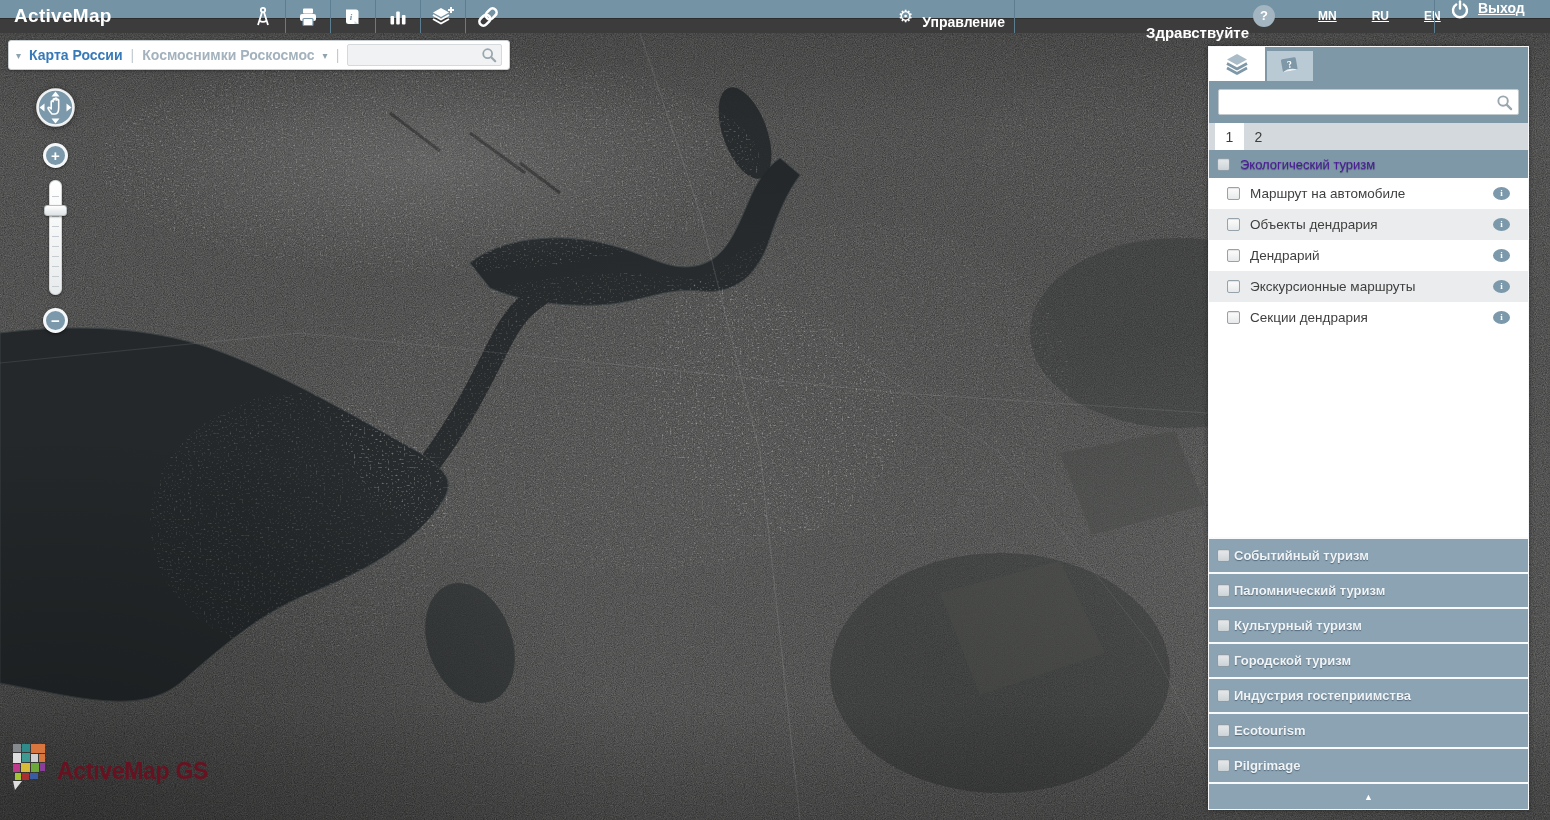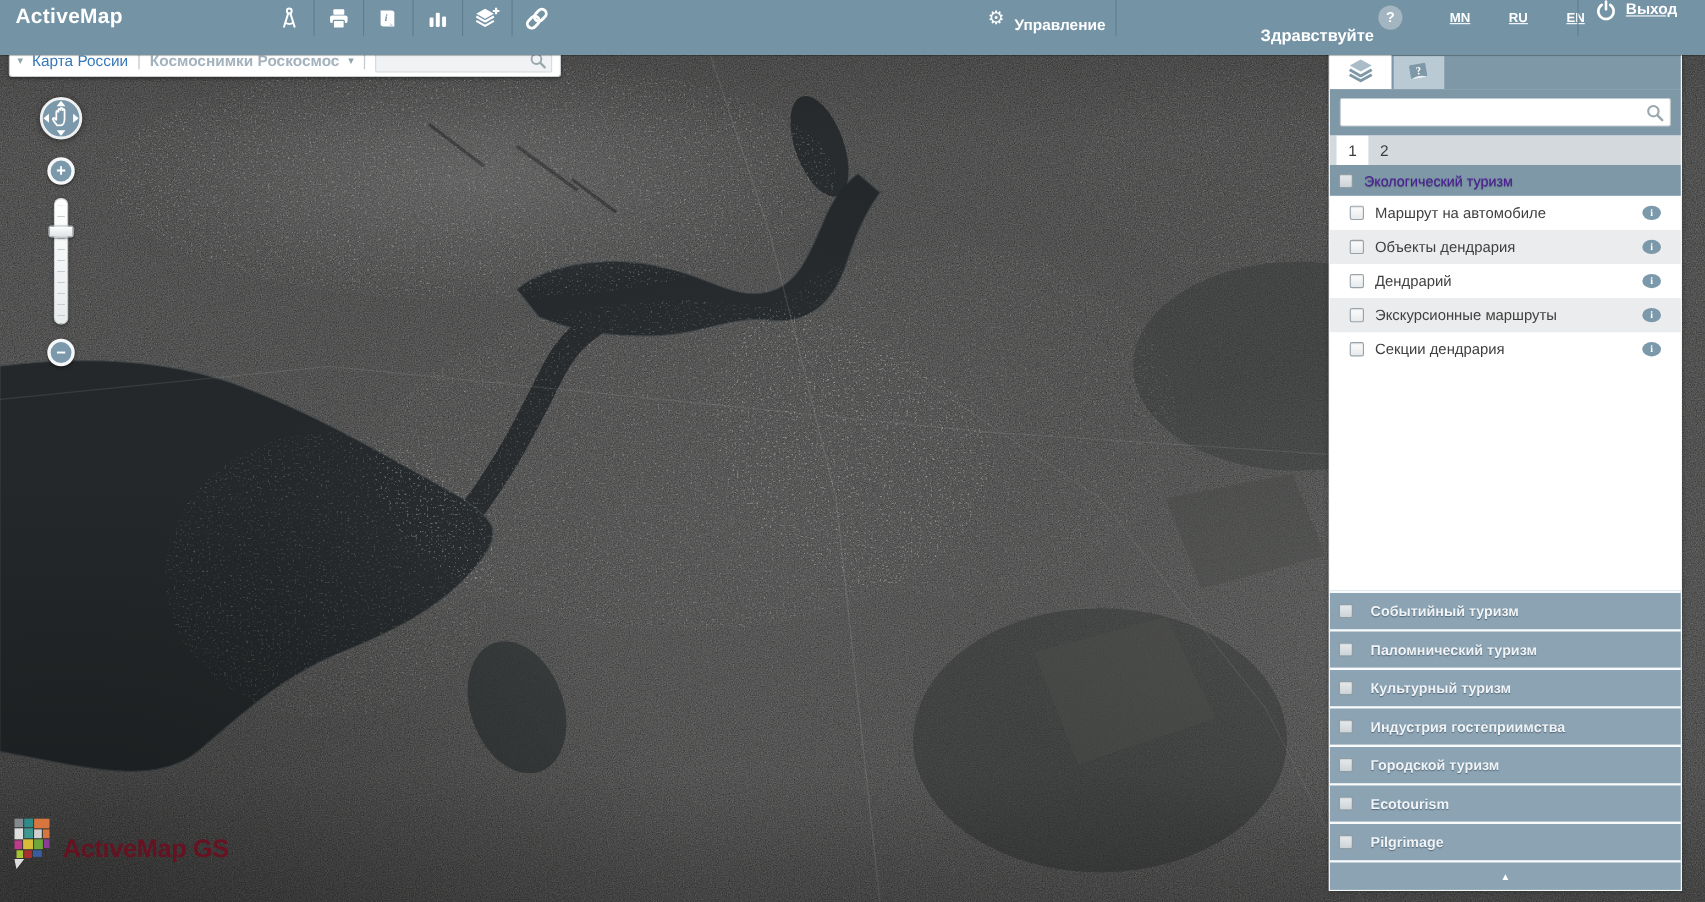--- a/index.html
+++ b/index.html
@@ -1,20 +1,20 @@
 <!DOCTYPE html>
 <html><head>
 <meta charset="utf-8">
 <style>
   * { box-sizing: border-box; margin: 0; padding: 0; }
   html,body { width:1550px; height:820px; overflow:hidden; }
   body { position:relative; font-family:"Liberation Sans", sans-serif; background:#3b3c3b; }
 
   
-  .topbar{position:absolute;top:0;left:0;right:0;height:50px;background:#7493a5;z-index:40;
+  .topbar{position:absolute;top:0;left:0;right:0;height:18px;background:#7493a5;z-index:40;
           box-shadow:0 1px 0 rgba(0,0,0,.25);}
   .brand{position:absolute;left:14px;top:5px;color:#fff;font-size:19px;font-weight:bold;letter-spacing:.3px;}
   .tb-icons{position:absolute;left:241px;top:0;height:33px;display:flex;align-items:center;}
   .tb-btn{width:44px;height:33px;display:flex;align-items:center;justify-content:center;cursor:pointer;}
   .tb-sep{width:1px;height:33px;background:#5d7e91;}
   .mgmt{position:absolute;left:898px;top:0;height:33px;display:flex;align-items:center;gap:9px;cursor:pointer;}
   .mgmt .gear{color:#fff;font-size:17px;line-height:17px;}
   .mgmt .lbl{color:#fff;font-weight:bold;font-size:14px;margin-top:10px;}
   .v-sep{position:absolute;top:0;width:1px;height:33px;background:#5d7e91;}
   .greeting{position:absolute;left:1146px;top:24px;color:#fff;font-weight:bold;font-size:15px;}
@@ -33,21 +33,21 @@
       radial-gradient(520px 320px at 1250px 520px, rgba(175,175,175,.10), transparent 70%),
       radial-gradient(620px 420px at 700px 450px, rgba(165,165,165,.07), transparent 75%),
       radial-gradient(820px 520px at 60px 760px, rgba(0,0,0,.28), transparent 70%),
       linear-gradient(rgba(0,0,0,.12), rgba(0,0,0,0) 12%, rgba(0,0,0,0) 85%, rgba(0,0,0,.18));}
 
   
   .mapbar{position:absolute;left:8px;top:40px;width:502px;height:30px;background:#fff;z-index:30;
           border:1px solid #c9ced2;border-radius:3px;box-shadow:0 1px 3px rgba(0,0,0,.35);
           display:flex;align-items:center;padding:0 7px;gap:8px;}
   .caret{color:#8fa3af;font-size:10px;cursor:pointer;}
-  .basemap{color:#3779b8;font-weight:normal;font-size:14px;cursor:pointer;}
+  .basemap{color:#3779b8;font-weight:bold;font-size:14px;cursor:pointer;}
   .pipe{color:#c3cad0;font-size:14px;}
   .overlaymap{color:#a3b2bd;font-weight:bold;font-size:14px;cursor:pointer;}
   .mb-search{flex:1;position:relative;height:22px;}
   .mb-search input{width:100%;height:22px;background:#f0f2f3;border:1px solid #d5d9dc;border-radius:2px;
                    padding:0 24px 0 6px;font-size:12px;outline:none;}
   .mb-search svg{position:absolute;right:5px;top:3px;}
 
   
   .pan-ctl{position:absolute;left:35px;top:87px;width:41px;height:41px;z-index:25;cursor:pointer;
            filter:drop-shadow(0 1px 3px rgba(0,0,0,.5));}
@@ -82,21 +82,21 @@
   .cb{width:13px;height:13px;flex:none;border:1px solid #97a2aa;border-radius:2px;cursor:pointer;
       background:linear-gradient(#fdfdfd,#e7e9ea);box-shadow:inset 0 1px 1px rgba(0,0,0,.10);}
   .cb.dark{background:linear-gradient(#e7eaec,#ccd3d7);border-color:#8e9ca5;}
   .layer-item{height:31px;display:flex;align-items:center;padding:0 18px;gap:10px;flex:none;cursor:pointer;}
   .layer-item:nth-child(even){background:#ebeced;}
   .layer-item .lbl{flex:1;font-size:13.5px;color:#3f3f3f;}
   .info-btn{width:17px;height:13px;border-radius:50%;background:#7b99ab;color:#fff;font-weight:bold;font-size:9px;
             line-height:13px;text-align:center;flex:none;cursor:pointer;font-family:"Liberation Serif",serif;}
   .side-fill{flex:1;background:#fff;}
   .grp-collapsed{height:35px;background:#8ba3b2;border-top:2px solid rgba(255,255,255,.95);
-                 display:flex;align-items:center;padding:0 8px;gap:16px;flex:none;cursor:pointer;}
+                 display:flex;align-items:center;padding:0 8px;gap:4px;flex:none;cursor:pointer;}
   .grp-collapsed .lbl{color:#f0f4f6;font-weight:bold;font-size:13px;text-shadow:0 1px 1px rgba(30,45,70,.5);}
   .side-foot{height:27px;background:#8ba3b2;border-top:2px solid rgba(255,255,255,.95);
              display:flex;align-items:center;justify-content:center;flex:none;cursor:pointer;}
   .side-foot .arr{color:#fff;font-size:9px;}
 
   
   .watermark{position:absolute;left:13px;top:744px;z-index:5;display:flex;align-items:flex-end;gap:8px;pointer-events:none;}
   .watermark .txt{font-size:23px;font-weight:bold;color:rgba(108,14,30,.92);letter-spacing:-.3px;line-height:1;
                   padding-bottom:9px;}
 </style>
@@ -368,25 +368,25 @@
   <div class="grp-collapsed">
     <span class="cb dark"></span>
     <span class="lbl">Паломнический туризм</span>
   </div>
   <div class="grp-collapsed">
     <span class="cb dark"></span>
     <span class="lbl">Культурный туризм</span>
   </div>
   <div class="grp-collapsed">
     <span class="cb dark"></span>
+    <span class="lbl">Городской туризм</span>
+  </div>
+  <div class="grp-collapsed">
+    <span class="cb dark"></span>
     <span class="lbl">Индустрия гостеприимства</span>
-  </div>
-  <div class="grp-collapsed">
-    <span class="cb dark"></span>
-    <span class="lbl">Городской туризм</span>
   </div>
   <div class="grp-collapsed">
     <span class="cb dark"></span>
     <span class="lbl">Ecotourism</span>
   </div>
   <div class="grp-collapsed">
     <span class="cb dark"></span>
     <span class="lbl">Pilgrimage</span>
   </div>
 

